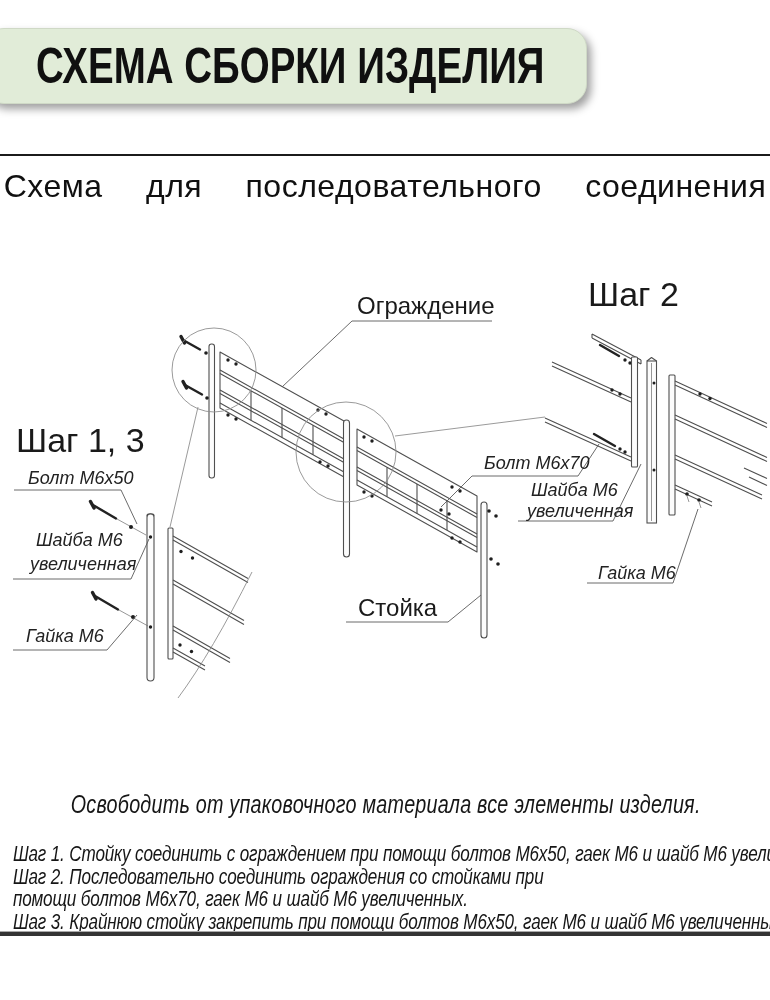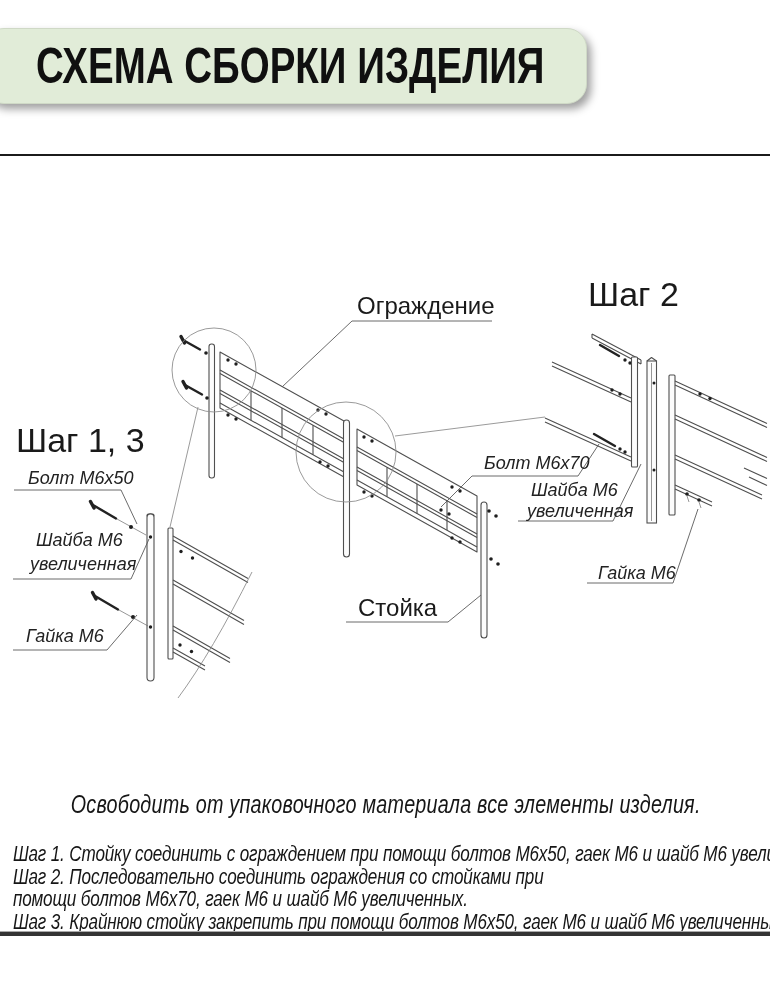--- a/index.html
+++ b/index.html
@@ -49,20 +49,21 @@
 <body>
 
 <div class="page">
 
   <div class="banner">
     <div class="banner-text">СХЕМА СБОРКИ ИЗДЕЛИЯ</div>
   </div>
 
   <div class="rule"></div>
 
+  <div class="subtitle">Схема для последовательного соединения</div>
 
   <svg class="diagram" viewBox="0 0 770 1000">
 
     <g>
       <rect class="wh" x="209" y="344" width="5.5" height="134" rx="2.5"></rect>
 
       <g>
         <path class="ln" d="M220,352 L344,421 L344,477 L220,408 Z"></path>
         <path class="ln" d="M220,370 L344,439 M220,373.5 L344,442.5 M220,390 L344,459 M220,393.5 L344,462.5 M220,403 L344,472"></path>
         <path class="ln" d="M251,390.8 L251,420.3 M282,408 L282,437.5 M313,425.3 L313,454.8"></path>

